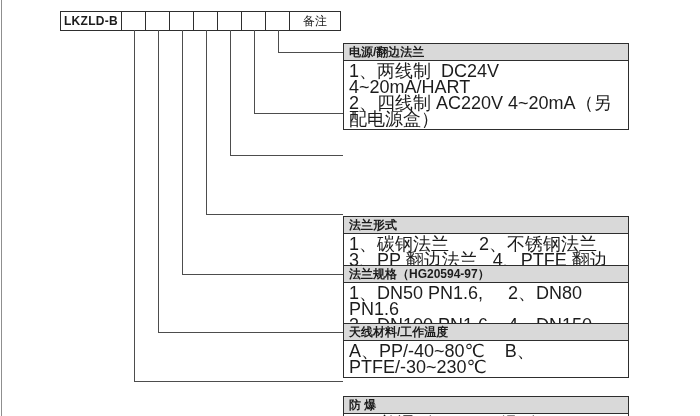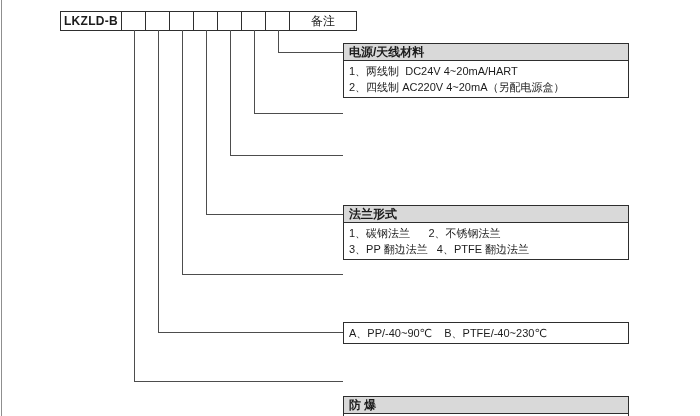--- a/index.html
+++ b/index.html
@@ -19,34 +19,34 @@
     position:absolute;left:60px;top:11px;height:20px;display:flex;
   }
   .cell{
     box-sizing:border-box;height:20px;border:1px solid #2e2e2e;
     display:flex;align-items:center;justify-content:center;
     background:#fff;font-size:12px;line-height:18px;white-space:nowrap;
   }
   .cell + .cell{margin-left:-1px;}
   .model-box{width:62px;font-weight:600;letter-spacing:.3px;}
   .code-box{width:25px;}
-  .remark-box{width:68px;font-size:12px;}
+  .remark-box{width:52px;font-size:12px;}
   
   .section{
     position:absolute;left:343px;width:286px;box-sizing:border-box;
   }
   .section-header{
     box-sizing:border-box;height:18px;border:1px solid #2e2e2e;
     background:var(--header-bg,#d9d9d9);
     font-weight:bold;font-size:12px;line-height:16px;padding:0 5px;
     white-space:nowrap;overflow:hidden;
   }
   .section-body{
     box-sizing:border-box;border:1px solid #2e2e2e;margin-top:-1px;
-    background:#fff;font-size:11px;line-height:16px;padding:2px 5px;
+    background:#fff;font-size:18px;line-height:16px;padding:2px 5px;
     white-space:pre-wrap;
   }
   
   .conn{position:absolute;background:#4d4d4d;}
 </style>
 </head>
 <body>
 
 <div id="diagram">
 
@@ -59,39 +59,49 @@
     <div class="cell code-box"></div>
     <div class="cell code-box"></div>
     <div class="cell code-box"></div>
     <div class="cell code-box"></div>
     <div class="cell code-box"></div>
     <div class="cell remark-box">备注</div>
   </div>
 
   <div class="section" style="top:43px">
     <div class="section-header">
-      <span>电源/天线材料</span>
+      <span>电源/翻边法兰</span>
     </div>
     <div class="section-body">1、两线制  DC24V 4~20mA/HART
 2、四线制 AC220V 4~20mA（另配电源盒）</div>
   </div>
 
 
 
-  <div class="section" style="top:205px">
+  <div class="section" style="top:216px">
     <div class="section-header">
       <span>法兰形式</span>
     </div>
     <div class="section-body">1、碳钢法兰      2、不锈钢法兰
 3、PP 翻边法兰   4、PTFE 翻边法兰</div>
   </div>
 
+  <div class="section" style="top:265px">
+    <div class="section-header">
+      <span>法兰规格（HG20594-97）</span>
+    </div>
+    <div class="section-body">1、DN50 PN1.6,     2、DN80 PN1.6
+3、DN100 PN1.6,   4、DN150 PN1.6</div>
+  </div>
 
   <div class="section" style="top:323px">
-    <div class="section-body">A、PP/-40~90℃    B、PTFE/-40~230℃</div>
+    <div class="section-header">
+      <span>天线材料/工作温度</span>
+    </div>
+    <div class="section-body">A、PP/-40~80℃    B、PTFE/-30~230℃</div>
   </div>
 
   <div class="section" style="top:396px">
     <div class="section-header">
       <span>防    爆</span>
     </div>
     <div class="section-body">P、普通型    F、隔爆型</div>
   </div>
 
 <div class="conn" style="left: 278px; top: 30px; width: 1px; height: 23px; background: rgb(77, 77, 77);"></div>

